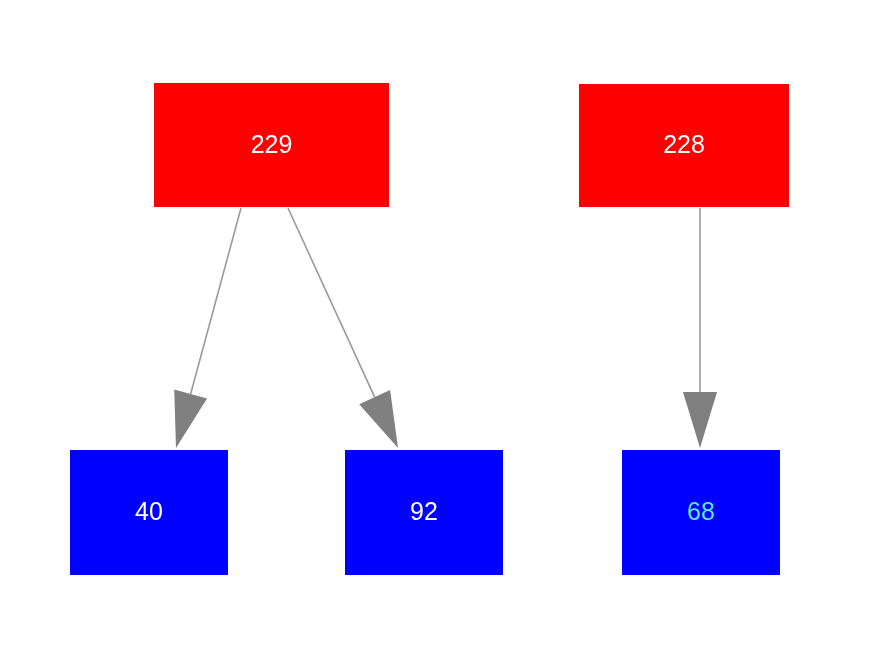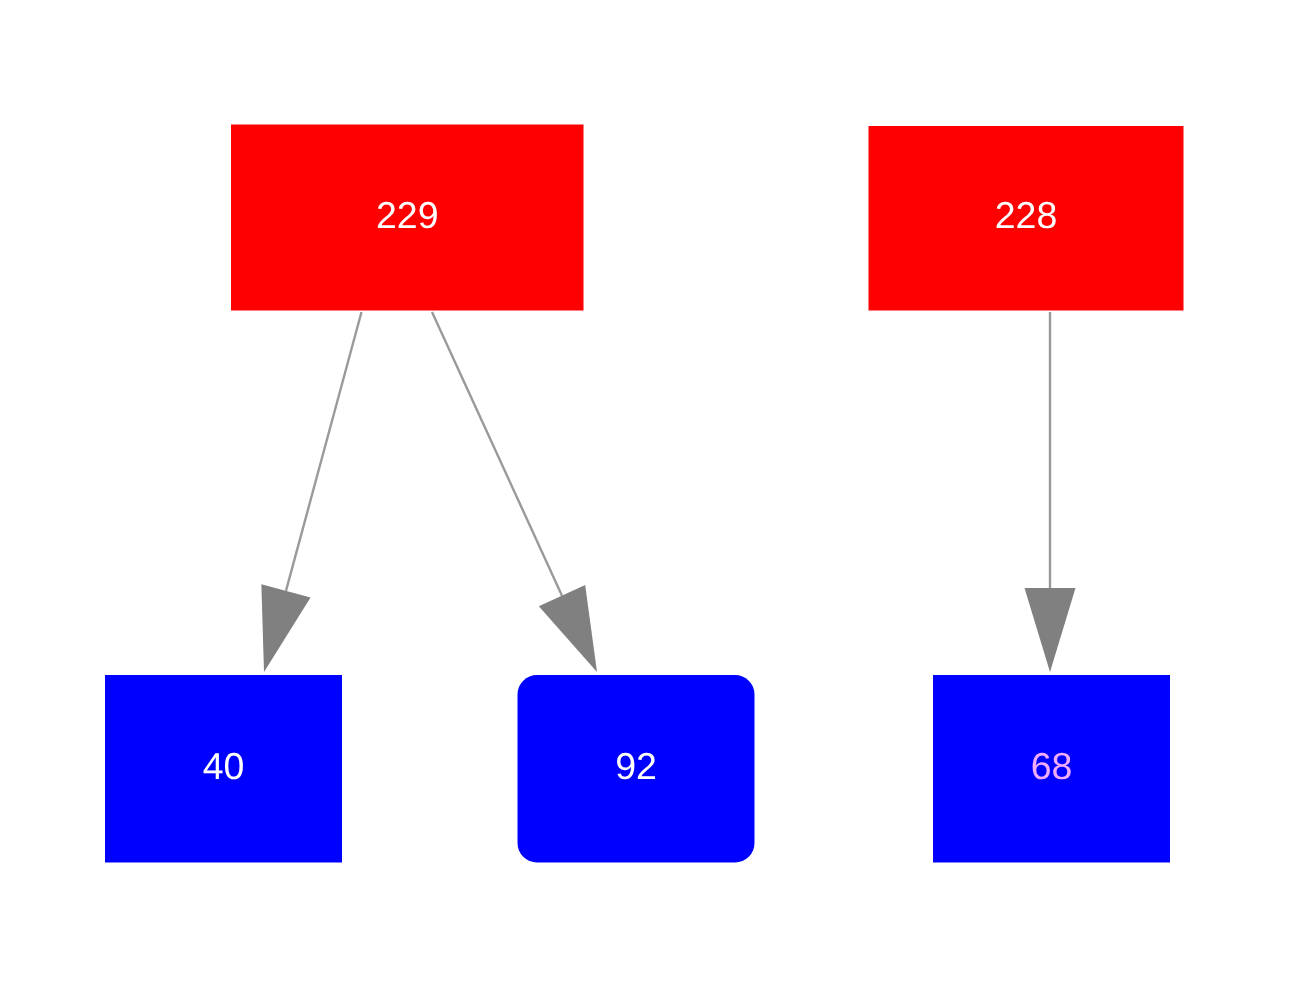--- a/index.html
+++ b/index.html
@@ -63,21 +63,21 @@
   </div>
 
   <div class="graph-node node-parent" style="left: 579px; top: 84px; width: 210px; height: 123px; background: rgb(255, 0, 0); color: rgb(255, 255, 255);">
     <span class="node-label">228</span>
   </div>
 
   <div class="graph-node node-child" style="left: 70px; top: 450px; width: 158px; height: 125px; background: rgb(0, 0, 255); color: rgb(255, 255, 255);">
     <span class="node-label">40</span>
   </div>
 
-  <div class="graph-node node-child" style="left: 345px; top: 450px; width: 158px; height: 125px; background: rgb(0, 0, 255); color: rgb(255, 255, 255); border-radius: 13px;">
+  <div class="graph-node node-child" style="left: 345px; top: 450px; width: 158px; height: 125px; background: rgb(0, 0, 255); color: rgb(255, 255, 255);">
     <span class="node-label">92</span>
   </div>
 
-  <div class="graph-node node-child" style="left: 622px; top: 450px; width: 158px; height: 125px; background: rgb(0, 0, 255); color: #f0abfc;">
+  <div class="graph-node node-child" style="left: 622px; top: 450px; width: 158px; height: 125px; background: rgb(0, 0, 255); color: #5eead4;">
     <span class="node-label">68</span>
   </div>
 
 </div>
 
 </body></html>

